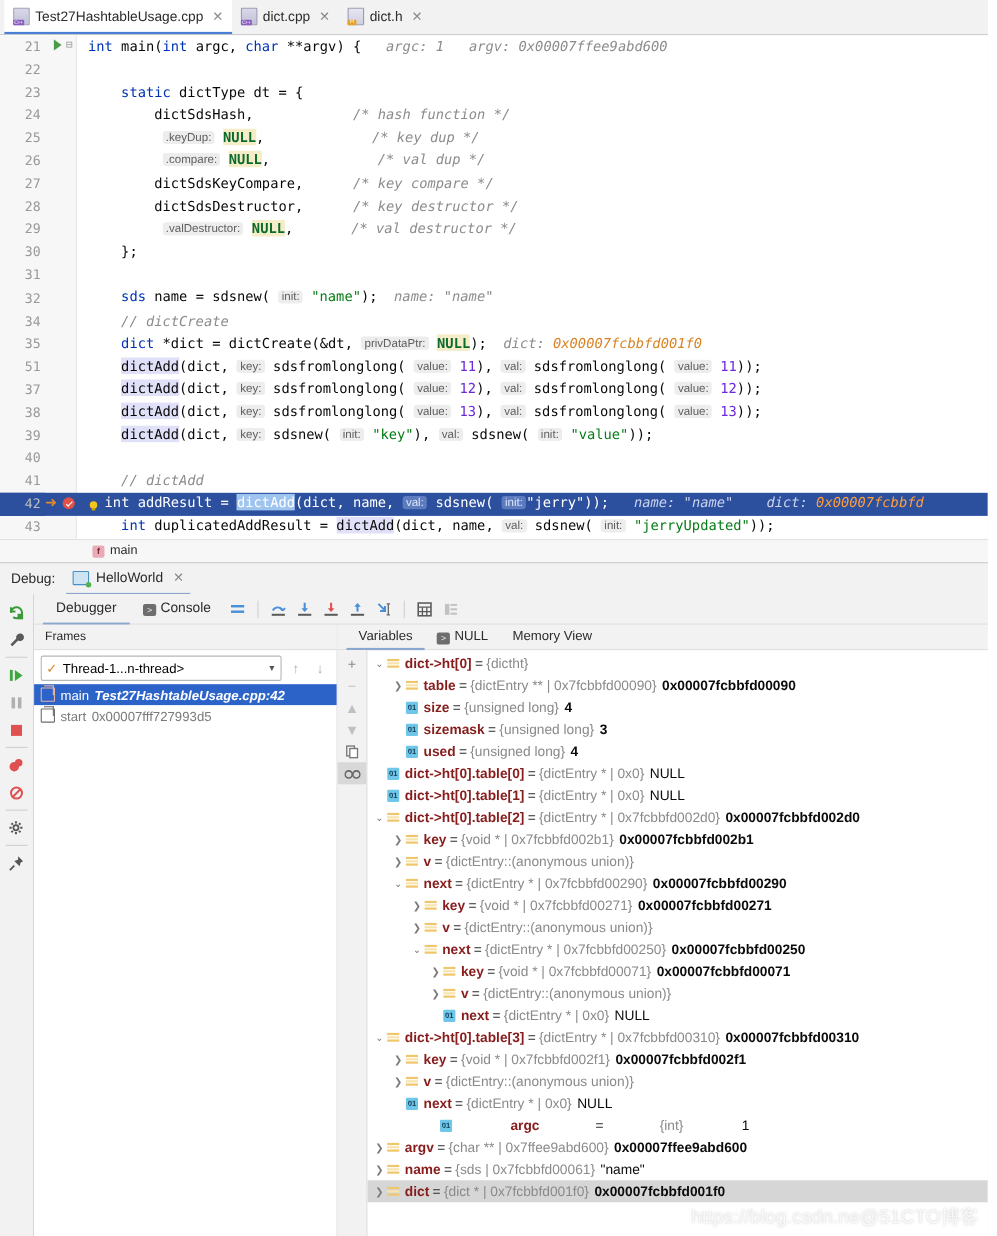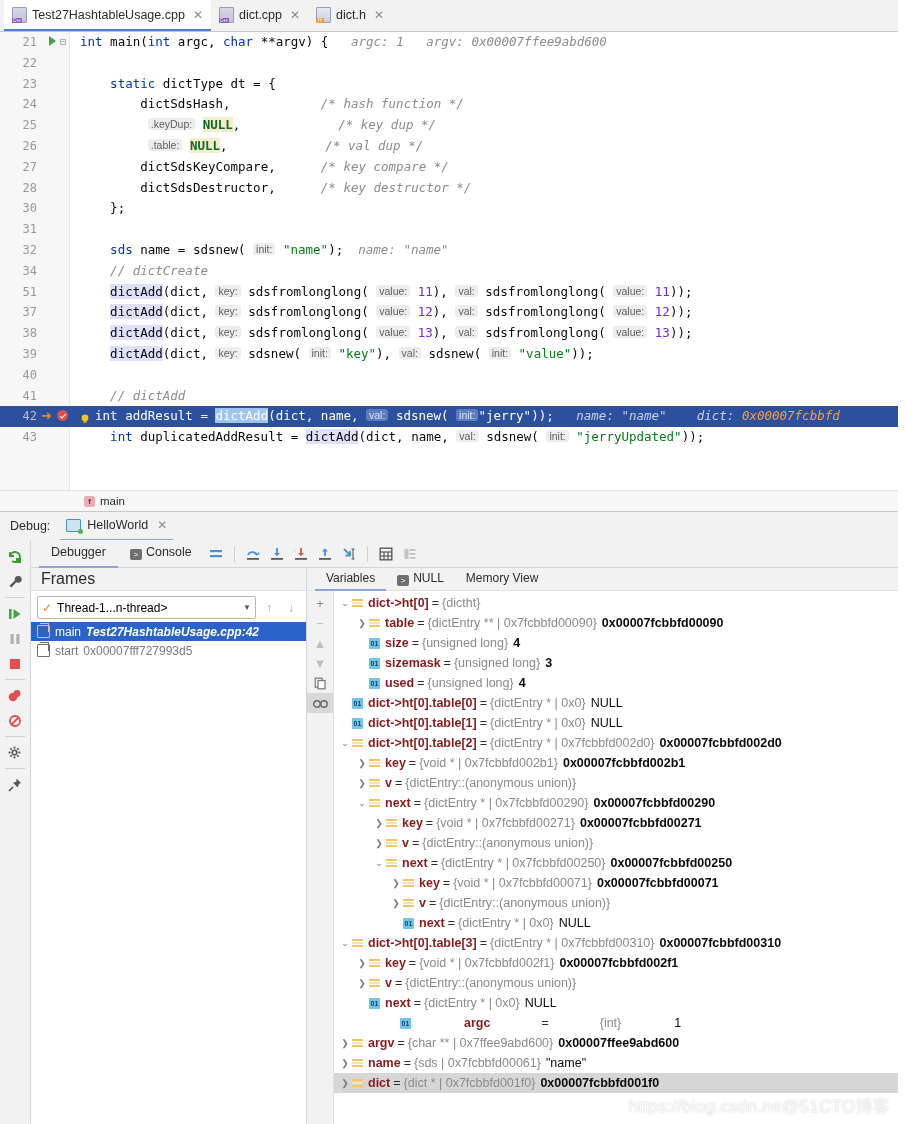--- a/index.html
+++ b/index.html
@@ -132,21 +132,21 @@
   .consoleicon { display:inline-block; width:12px;height:11px; background:#6e6e6e;
     color:#fff; font-size:8px; text-align:center;line-height:11px; border-radius:2px;
     margin-right:4px; position:relative; top:1px;}
   .tbsep { width:1px;height:16px;background:#d0d0d0;margin:0 6px;}
   .tbicon { width:24px;height:24px;display:flex;align-items:center;justify-content:center;cursor:pointer;}
 
   .split { flex:1 1 auto; display:flex; }
   .framespane { width:275px; border-right:1px solid #d6d6d6; background:#ffffff;
     display:flex; flex-direction:column;}
   .paneheader { height:22px; background:#f2f2f2; border-bottom:1px solid #e0e0e0;
-    display:flex;align-items:center; padding-left:10px; font-size:16px;color:#2b2b2b;}
+    display:flex;align-items:center; padding-left:10px; font-size:11px;color:#2b2b2b;}
   .threadrow { display:flex; align-items:center; gap:4px; padding:5px 6px 3px 6px;}
   .threadsel { flex:1 1 auto; height:21px; border:1px solid #b6b6b6; background:#fff;
     border-radius:2px; display:flex;align-items:center; gap:5px; padding:0 4px; font-size:12px;}
   .chk { color:#e08a2e; font-size:12px; }
   .caret { margin-left:auto; color:#555; font-size:8px;}
   .arrowbtn { width:18px;height:18px;display:flex;align-items:center;justify-content:center;
     color:#a8a8a8; font-size:12px;}
   .framelist { flex:1 1 auto; font-size:12px; }
   .framerow { display:flex;align-items:center;gap:5px; height:19px; padding-left:6px; color:#2b2b2b;}
   .framerow.sel { background:#2c63c8; color:#ffffff; }
@@ -245,35 +245,40 @@
 
     <div class="codeline">
       <span class="lnum">25</span>
       <span class="gmark"></span>
       <span class="ctext">         <span class="hint">.keyDup:</span> <span class="nullhl">NULL</span><span>,</span>             <span class="cmt">/* key dup */</span></span>
     </div>
 
     <div class="codeline">
       <span class="lnum">26</span>
       <span class="gmark"></span>
-      <span class="ctext">         <span class="hint">.table:</span> <span class="nullhl">NULL</span><span>,</span>             <span class="cmt">/* val dup */</span></span>
+      <span class="ctext">         <span class="hint">.compare:</span> <span class="nullhl">NULL</span><span>,</span>             <span class="cmt">/* val dup */</span></span>
     </div>
 
     <div class="codeline">
       <span class="lnum">27</span>
       <span class="gmark"></span>
       <span class="ctext">        <span>dictSdsKeyCompare,</span>      <span class="cmt">/* key compare */</span></span>
     </div>
 
     <div class="codeline">
       <span class="lnum">28</span>
       <span class="gmark"></span>
       <span class="ctext">        <span>dictSdsDestructor,</span>      <span class="cmt">/* key destructor */</span></span>
     </div>
 
+    <div class="codeline">
+      <span class="lnum">29</span>
+      <span class="gmark"></span>
+      <span class="ctext">         <span class="hint">.valDestructor:</span> <span class="nullhl">NULL</span><span>,</span>       <span class="cmt">/* val destructor */</span></span>
+    </div>
 
     <div class="codeline">
       <span class="lnum">30</span>
       <span class="gmark"></span>
       <span class="ctext">    <span>};</span></span>
     </div>
 
     <div class="codeline">
       <span class="lnum">31</span>
       <span class="gmark"></span>
@@ -286,20 +291,25 @@
       <span class="ctext">    <span class="kw">sds</span><span> name = sdsnew(</span> <span class="hint">init:</span> <span class="str">"name"</span><span>);</span>  <span class="dbgname">name:</span> <span class="dbgname">"name"</span></span>
     </div>
 
 
     <div class="codeline">
       <span class="lnum">34</span>
       <span class="gmark"></span>
       <span class="ctext">    <span class="cmt">// dictCreate</span></span>
     </div>
 
+    <div class="codeline">
+      <span class="lnum">35</span>
+      <span class="gmark"></span>
+      <span class="ctext">    <span class="kw">dict</span><span> *dict = dictCreate(&amp;dt,</span> <span class="hint">privDataPtr:</span> <span class="nullhl">NULL</span><span>);</span>  <span class="dbgname">dict:</span> <span class="dbgval">0x00007fcbbfd001f0</span></span>
+    </div>
 
     <div class="codeline">
       <span class="lnum">51</span>
       <span class="gmark"></span>
       <span class="ctext">    <span class="usehl">dictAdd</span><span>(dict,</span> <span class="hint">key:</span><span> sdsfromlonglong(</span> <span class="hint">value:</span> <span class="num">11</span><span>),</span> <span class="hint">val:</span><span> sdsfromlonglong(</span> <span class="hint">value:</span> <span class="num">11</span><span>));</span></span>
     </div>
 
     <div class="codeline">
       <span class="lnum">37</span>
       <span class="gmark"></span>

